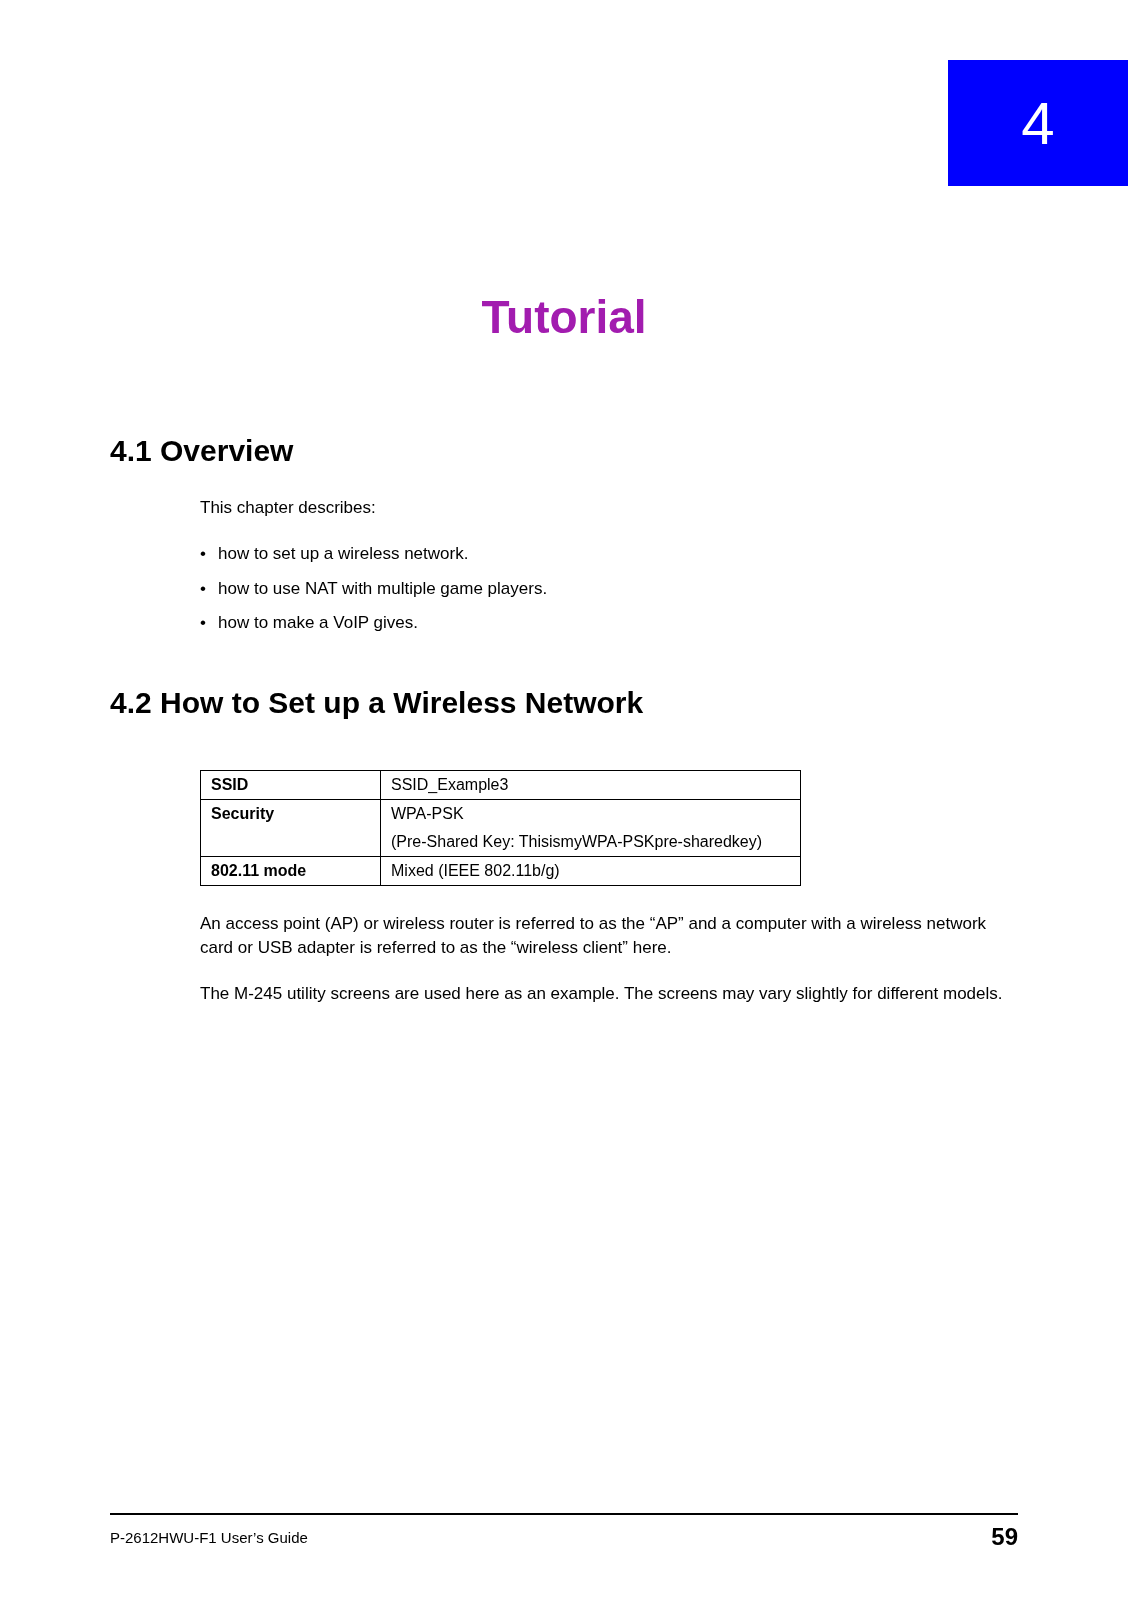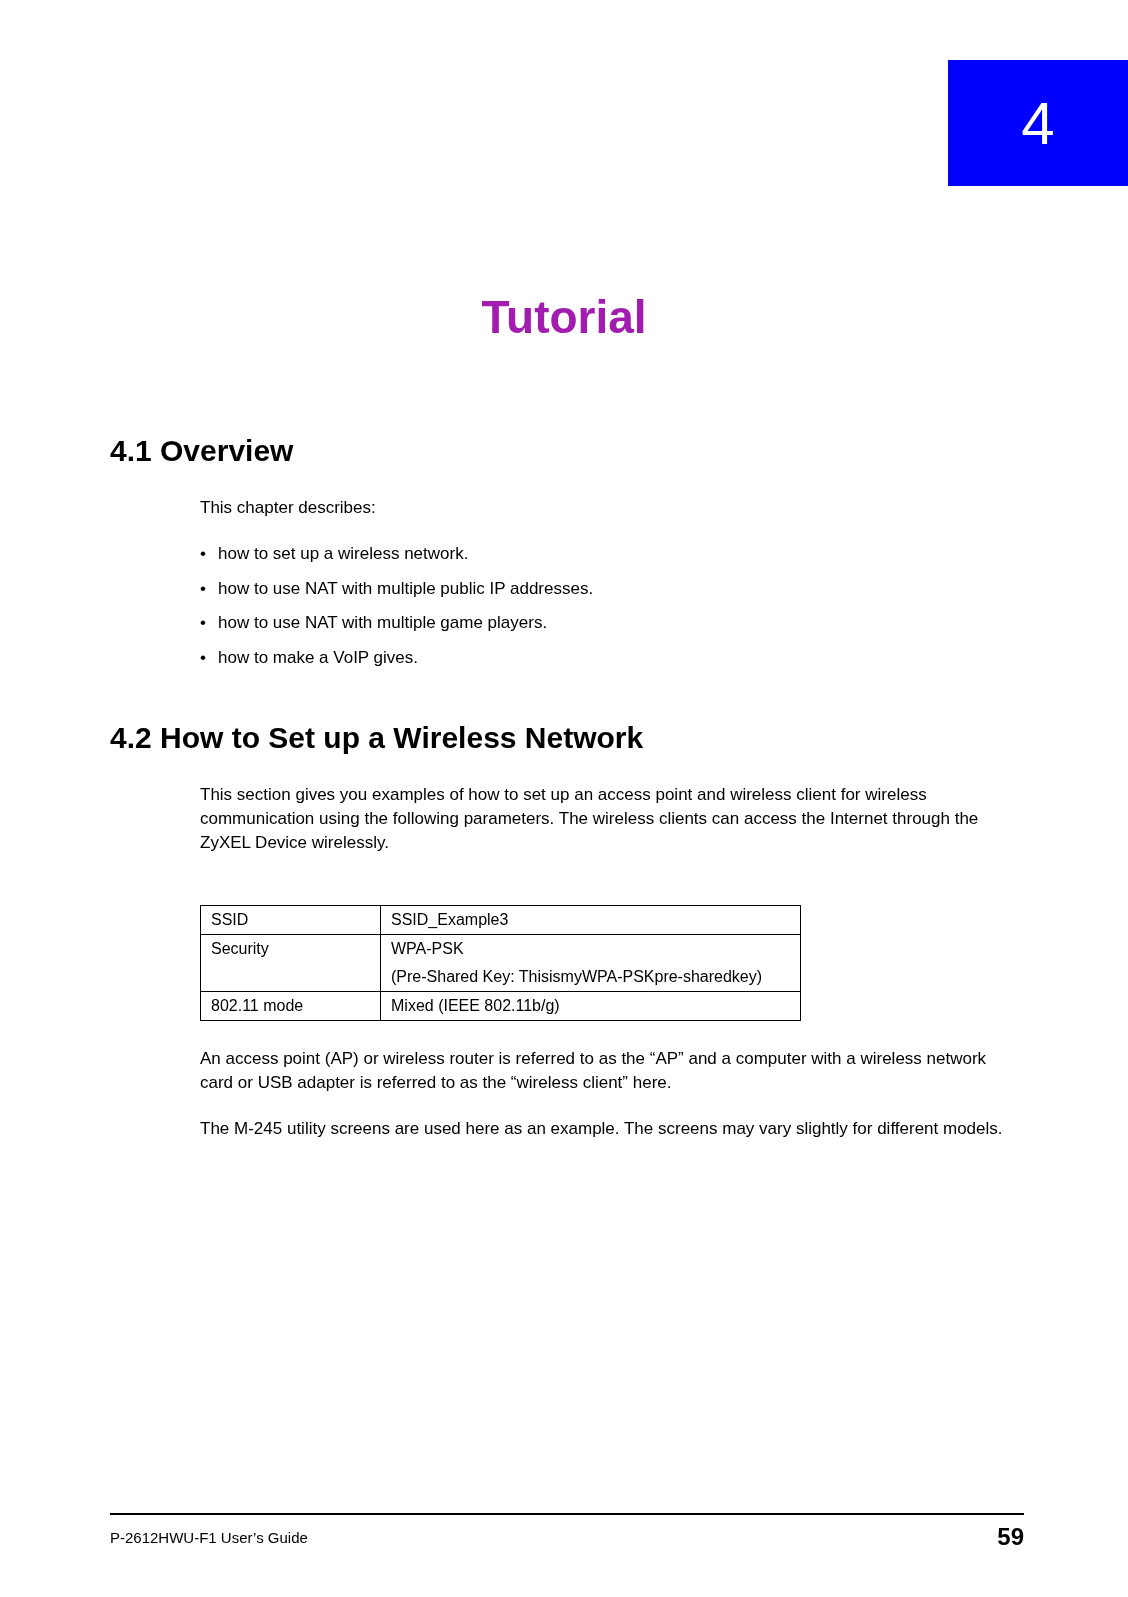--- a/index.html
+++ b/index.html
@@ -74,32 +74,32 @@
     border-collapse: collapse;
     margin: 0 0 26px 90px;
     font-size: 16px;
   }
   table.params td {
     border: 1px solid #000;
     padding: 5px 10px;
     vertical-align: top;
   }
   table.params td.label {
-    font-weight: normal;
+    font-weight: bold;
     width: 180px;
     margin-top: 17px;
   }
   table.params td.val {
     width: 420px;
   }
   .footer {
     position: absolute;
     bottom: 46px;
     left: 110px;
-    right: 104px;
+    right: 110px;
     border-top: 2px solid #000;
     padding-top: 8px;
     display: flex;
     justify-content: space-between;
     align-items: center;
     font-family: Arial, Helvetica, sans-serif;
   }
   .footer .guide {
     font-size: 15px;
   }
@@ -118,29 +118,27 @@
 
 <div class="page">
 
   <h1 class="chapter-heading">Tutorial</h1>
 
   <div class="section-block">
     <h2 class="section">4.1  Overview</h2>
     <p class="body">This chapter describes:</p>
     <ul class="bullets">
       <li>how to set up a wireless network.</li>
-      <li>how to use NAT with multiple public IP addresses.</li>
       <li>how to use NAT with multiple game players.</li>
       <li>how to make a VoIP gives.</li>
     </ul>
   </div>
 
   <div class="section-block sec-4-2">
     <h2 class="section">4.2  How to Set up a Wireless Network</h2>
-    <p class="body">This section gives you examples of how to set up an access point and wireless client for wireless communication using the following parameters. The wireless clients can access the Internet through the ZyXEL Device wirelessly.</p>
   </div>
 
   <div class="section-block">
 
     <table class="params">
       <tbody>
           <tr>
         <td class="label">SSID</td>
         <td class="val">SSID_Example3</td>
       </tr>

